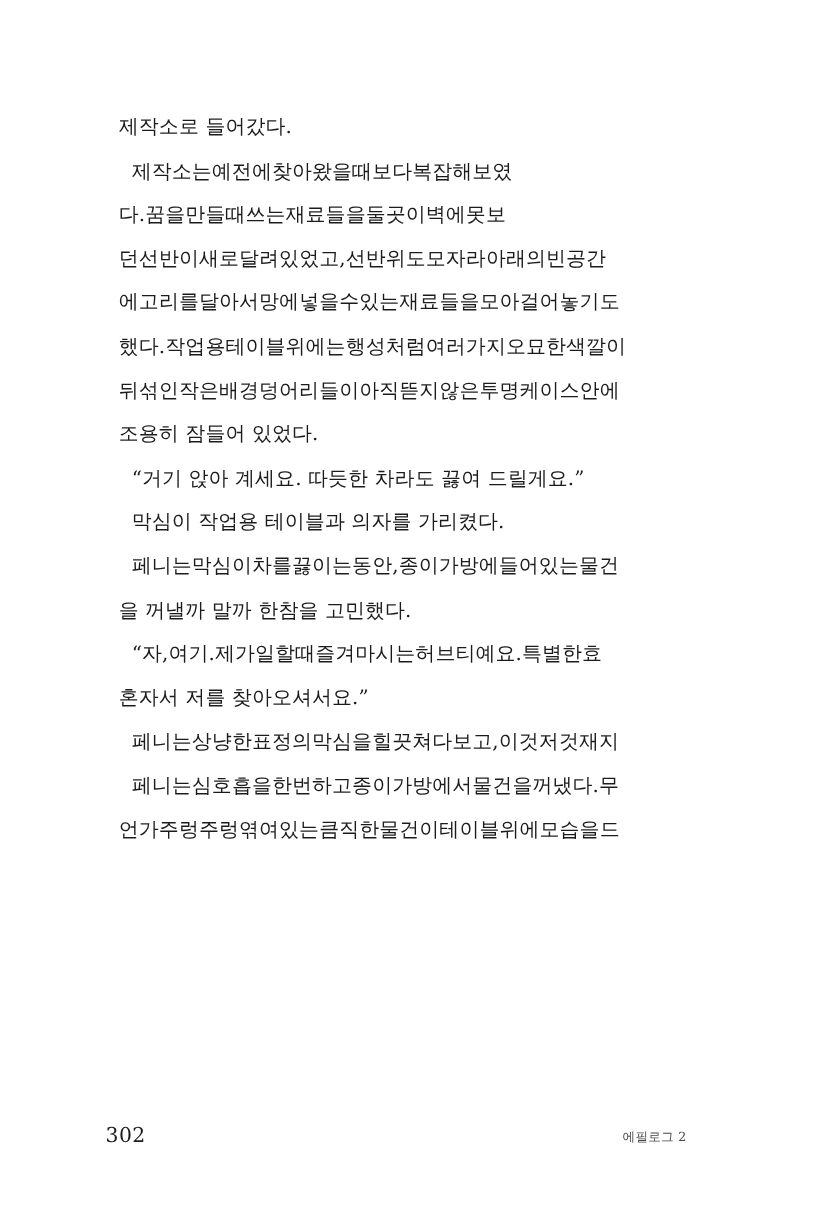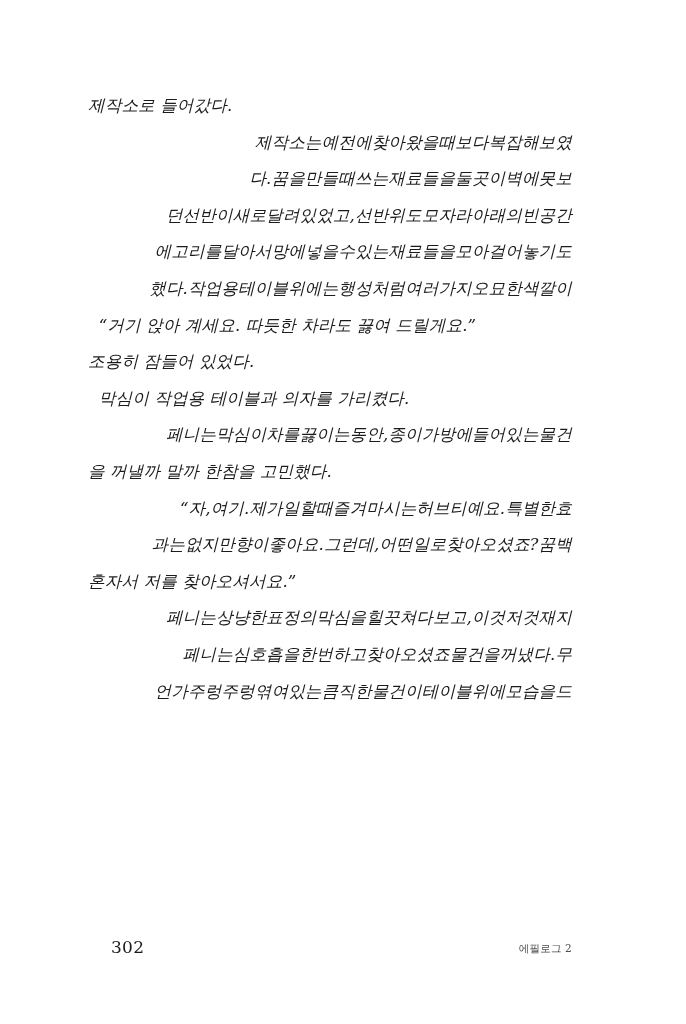--- a/index.html
+++ b/index.html
@@ -20,39 +20,38 @@
   .page {
     position: relative;
     width: 686px;
     height: 1024px;
     background: #ffffff;
     box-sizing: border-box;
   }
 
   .text-block {
     position: absolute;
-    left: 88px;
+    left: 99px;
     top: 88px;
     width: 484px;
-    font-style: italic;
   }
 
   
   .line {
     display: flex;
     font-size: 16.6px;
     line-height: 36.6px;
     height: 36.6px;
     letter-spacing: 0.1px;
     white-space: pre;
     color: #1b1b1b;
   }
   
   .line.justify {
-    justify-content: flex-end;
+    justify-content: flex-start;
   }
   .line.justify > .seg {
     white-space: pre;
   }
   
   .line.flush {
     justify-content: flex-start;
   }
 
   .footer {
@@ -63,21 +62,20 @@
     height: 26px;
   }
   .folio {
     position: absolute;
     left: 0;
     top: 0;
     font-size: 17px;
     line-height: 22px;
     color: #1b1b1b;
     letter-spacing: 0.3px;
-    margin-left: 23px;
   }
   .running-head {
     position: absolute;
     left: 0;
     right: 0;
     top: 4px;
     text-align: right;
     font-size: 10.5px;
     line-height: 16px;
     color: #4a4a4a;
@@ -89,30 +87,30 @@
 
 <div class="page">
 
   <div class="text-block">
       <div class="line flush"><span class="seg">제작소로 들어갔다.</span></div>
       <div class="line justify"><span class="seg">&nbsp;&nbsp;제작소는</span><span class="seg">예전에</span><span class="seg">찾아왔을</span><span class="seg">때보다</span><span class="seg">복잡해</span><span class="seg">보였</span></div>
       <div class="line justify"><span class="seg">다.</span><span class="seg">꿈을</span><span class="seg">만들</span><span class="seg">때</span><span class="seg">쓰는</span><span class="seg">재료들을</span><span class="seg">둘</span><span class="seg">곳이</span><span class="seg">벽에</span><span class="seg">못</span><span class="seg">보</span></div>
       <div class="line justify"><span class="seg">던</span><span class="seg">선반이</span><span class="seg">새로</span><span class="seg">달려</span><span class="seg">있었고,</span><span class="seg">선반</span><span class="seg">위도</span><span class="seg">모자라</span><span class="seg">아래의</span><span class="seg">빈</span><span class="seg">공간</span></div>
       <div class="line justify"><span class="seg">에</span><span class="seg">고리를</span><span class="seg">달아서</span><span class="seg">망에</span><span class="seg">넣을</span><span class="seg">수</span><span class="seg">있는</span><span class="seg">재료들을</span><span class="seg">모아</span><span class="seg">걸어놓기도</span></div>
       <div class="line justify"><span class="seg">했다.</span><span class="seg">작업용</span><span class="seg">테이블</span><span class="seg">위에는</span><span class="seg">행성처럼</span><span class="seg">여러</span><span class="seg">가지</span><span class="seg">오묘한</span><span class="seg">색깔이</span></div>
+      <div class="line justify"><span class="seg">뒤섞인</span><span class="seg">작은</span><span class="seg">배경</span><span class="seg">덩어리들이</span><span class="seg">아직</span><span class="seg">뜯지</span><span class="seg">않은</span><span class="seg">투명</span><span class="seg">케이스</span><span class="seg">안에</span></div>
+      <div class="line flush"><span class="seg">조용히 잠들어 있었다.</span></div>
       <div class="line flush"><span class="seg">&nbsp;&nbsp;“거기 앉아 계세요. 따듯한 차라도 끓여 드릴게요.”</span></div>
-      <div class="line flush"><span class="seg">조용히 잠들어 있었다.</span></div>
       <div class="line flush"><span class="seg">&nbsp;&nbsp;막심이 작업용 테이블과 의자를 가리켰다.</span></div>
       <div class="line justify"><span class="seg">&nbsp;&nbsp;페니는</span><span class="seg">막심이</span><span class="seg">차를</span><span class="seg">끓이는</span><span class="seg">동안,</span><span class="seg">종이가방에</span><span class="seg">들어</span><span class="seg">있는</span><span class="seg">물건</span></div>
       <div class="line flush"><span class="seg">을 꺼낼까 말까 한참을 고민했다.</span></div>
       <div class="line justify"><span class="seg">&nbsp;&nbsp;“자,</span><span class="seg">여기.</span><span class="seg">제가</span><span class="seg">일할</span><span class="seg">때</span><span class="seg">즐겨</span><span class="seg">마시는</span><span class="seg">허브</span><span class="seg">티예요.</span><span class="seg">특별한</span><span class="seg">효</span></div>
-      <div class="line justify"><span class="seg">과는</span><span class="seg">없지만</span><span class="seg">향이</span><span class="seg">좋아요.</span><span class="seg">그런데,</span><span class="seg">어떤</span><span class="seg">일로</span><span class="seg">찾아오셨죠?</span><span class="seg">꿈</span><span class="seg">백</span></div>
       <div class="line flush"><span class="seg">혼자서 저를 찾아오셔서요.”</span></div>
       <div class="line justify"><span class="seg">&nbsp;&nbsp;페니는</span><span class="seg">상냥한</span><span class="seg">표정의</span><span class="seg">막심을</span><span class="seg">힐끗</span><span class="seg">쳐다보고,</span><span class="seg">이것저것</span><span class="seg">재지</span></div>
-      <div class="line justify"><span class="seg">&nbsp;&nbsp;페니는</span><span class="seg">심호흡을</span><span class="seg">한</span><span class="seg">번</span><span class="seg">하고</span><span class="seg">찾아오셨죠</span><span class="seg">물건을</span><span class="seg">꺼냈다.</span><span class="seg">무</span></div>
+      <div class="line justify"><span class="seg">&nbsp;&nbsp;페니는</span><span class="seg">심호흡을</span><span class="seg">한</span><span class="seg">번</span><span class="seg">하고</span><span class="seg">종이가방에서</span><span class="seg">물건을</span><span class="seg">꺼냈다.</span><span class="seg">무</span></div>
       <div class="line justify"><span class="seg">언가</span><span class="seg">주렁주렁</span><span class="seg">엮여</span><span class="seg">있는</span><span class="seg">큼직한</span><span class="seg">물건이</span><span class="seg">테이블</span><span class="seg">위에</span><span class="seg">모습을</span><span class="seg">드</span></div>
     </div>
 
   <div class="footer">
     <div class="folio">302</div>
     <div class="running-head">에필로그 2</div>
   </div>
 
 </div>
 

